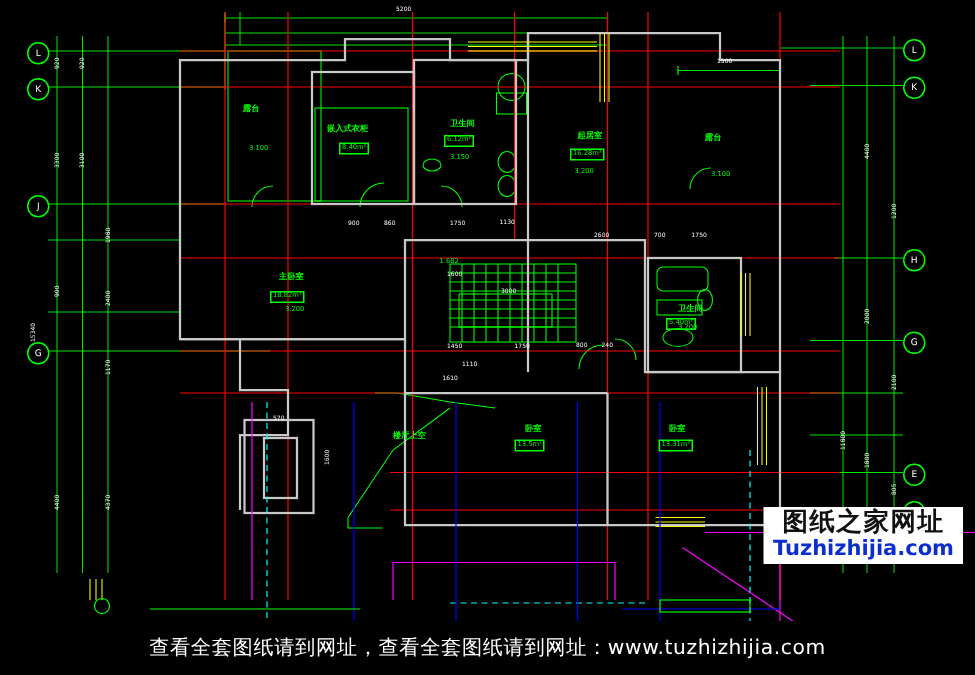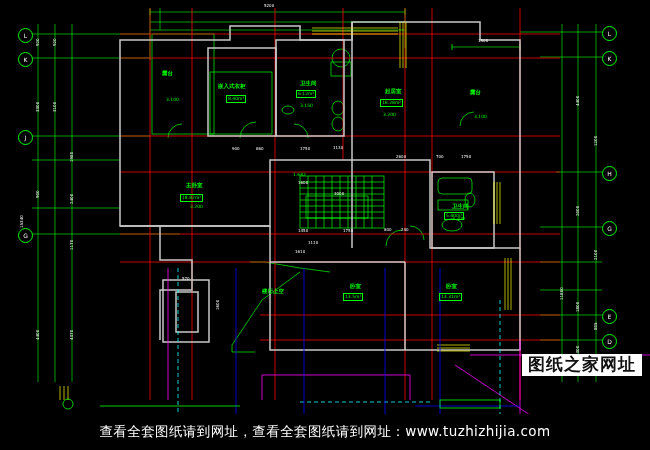--- a/index.html
+++ b/index.html
@@ -330,20 +330,21 @@
     <div class="dim" style="left:343px;top:229px;"><span>1750</span></div>
     <div class="dim" style="left:295px;top:250px;"><span>1610</span></div>
     <div class="dim" style="left:384px;top:228px;"><span>800</span></div>
     <div class="dim" style="left:401px;top:228px;"><span>240</span></div>
     <div class="dim" style="left:182px;top:277px;"><span>570</span></div>
     <div class="dim v" style="left:216px;top:310px;"><span>1600</span></div>
     <div class="lbl" style="left:293px;top:172px;font-size:4.5px;"><span>1.682</span></div>
 
     <div id="logo">
       <div class="cn">图纸之家网址</div>
+      <div class="en">Tuzhizhijia.com</div>
     </div>
 
   </div>
 
   <div id="caption">
     <span>查看全套图纸请到网址，查看全套图纸请到网址：www.tuzhizhijia.com</span>
   </div>
 
 </div>
 

